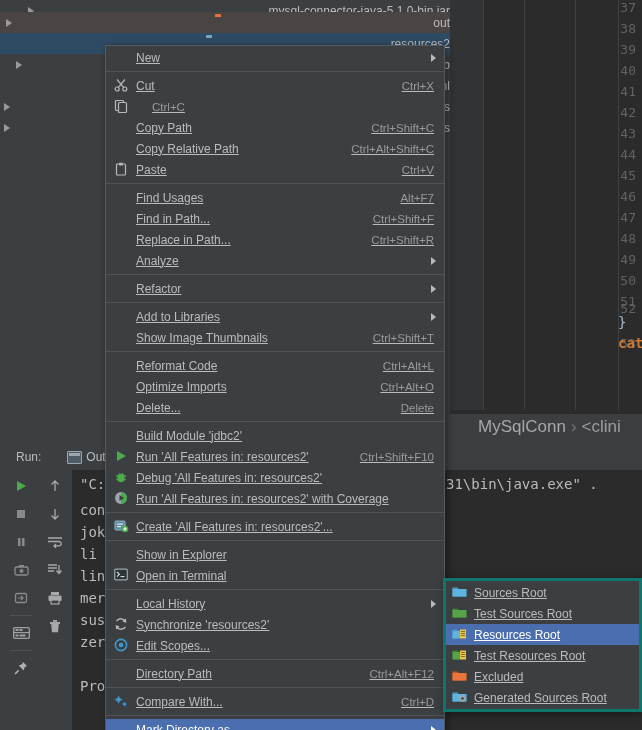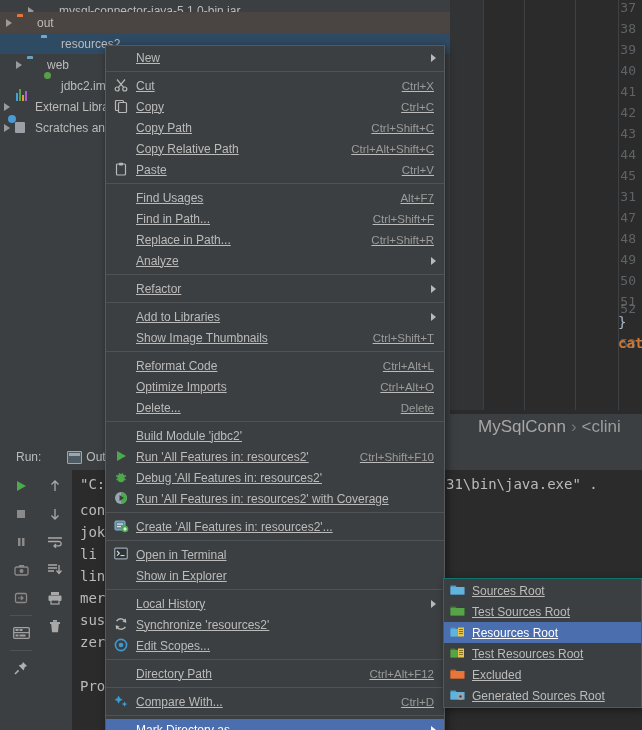--- a/index.html
+++ b/index.html
@@ -12,21 +12,21 @@
   #root { position: relative; width: 642px; height: 730px; }
 
   
   .tree {
     position: absolute; left: 0; top: 0; width: 450px; height: 440px;
     background: #3c3f41;
   }
   .tree-row {
     position: absolute; left: 0; width: 450px; height: 21px;
     display: flex; align-items: center;
-    font-size: 12px; color: #bbbbbb; white-space: nowrap;
+    font-size: 12px; color: #bbbbbb; white-space: nowrap; justify-content: space-between;
   }
   .tree-row .arrow {
     width: 11px; height: 11px; flex: 0 0 11px; margin-right: 2px;
     position: relative;
   }
   .tree-row .arrow.open::after, .tree-row .arrow.closed::after {
     content: ""; position: absolute; left: 2px; top: 2px;
     border-style: solid;
   }
   .tree-row .arrow.closed::after {
@@ -151,21 +151,21 @@
   .mi .marrow {
     position: absolute; right: 8px; top: 7px;
     width:0; height:0; border-style: solid;
     border-width: 4px 0 4px 5px; border-color: transparent transparent transparent #b9b9b9;
   }
   .msep { height: 1px; background: #4f5355; margin: 3px 0; }
 
   
   .submenu {
     position: absolute; left: 443px; top: 578px; width: 199px;
-    background: #3c3f41; border: 1px solid #0f766e;
+    background: #3c3f41; border: 3px solid #0f766e;
     box-shadow: 2px 2px 8px rgba(0,0,0,.45); padding: 1px 0;
   }
   .submenu .mi { padding-left: 28px; height: 21px; }
   .submenu .mi .micon { left: 6px; top: 3px; }
 
   
   svg { display: block; }
 </style>
 </head>
 <body>
@@ -233,21 +233,21 @@
 
     <div class="lnum" style="top:-3px;">37</div>
     <div class="lnum" style="top:18px;">38</div>
     <div class="lnum" style="top:39px;">39</div>
     <div class="lnum" style="top:60px;">40</div>
     <div class="lnum" style="top:81px;">41</div>
     <div class="lnum" style="top:102px;">42</div>
     <div class="lnum" style="top:123px;">43</div>
     <div class="lnum" style="top:144px;">44</div>
     <div class="lnum" style="top:165px;">45</div>
-    <div class="lnum" style="top:186px;">31</div>
+    <div class="lnum" style="top:186px;">46</div>
     <div class="lnum" style="top:207px;">47</div>
     <div class="lnum" style="top:228px;">48</div>
     <div class="lnum" style="top:249px;">49</div>
     <div class="lnum" style="top:270px;">50</div>
     <div class="lnum" style="top:291px;">51</div>
     <div class="lnum" style="top:298px;text-align:right;">52</div>
     <div class="lnum" style="top:333px;">53</div>
 
     <div class="code-tok tok-plain" style="left:168px; top:312px;">}</div>
     <div class="code-tok tok-kw" style="left:168px; top:333px;">cat</div>
@@ -388,21 +388,20 @@
       <span class="maccel">Ctrl+X</span>
     </div>
 
     <div class="mi">
       <span class="micon">
         <svg width="14" height="14" viewBox="0 0 14 14">
             <rect x="1.5" y="1.5" width="8" height="10" rx="1" fill="none" stroke="#b8b8b8" stroke-width="1.2"></rect>
             <rect x="4.5" y="3.5" width="8" height="10" rx="1" fill="#3c3f41" stroke="#b8b8b8" stroke-width="1.2"></rect>
           </svg>
       </span>
-      <span class="mlabel">Copy</span>
       <span class="maccel">Ctrl+C</span>
     </div>
 
     <div class="mi">
       <span class="mlabel">Copy Path</span>
       <span class="maccel">Ctrl+Shift+C</span>
     </div>
 
     <div class="mi">
       <span class="mlabel">Copy Relative Path</span>
@@ -513,32 +512,32 @@
             <rect x="3" y="7" width="4" height="1.2" fill="#dfe7ea"></rect>
             <circle cx="11" cy="10" r="3.3" fill="#4ca94c"></circle>
             <path d="M11 8.2v3.6M9.2 10h3.6" stroke="#fff" stroke-width="1.2"></path>
           </svg>
       </span>
       <span class="mlabel">Create 'All Features in: resources2'...</span>
     </div>
     <div class="msep"></div>
 
     <div class="mi">
+      <span class="mlabel">Show in Explorer</span>
+    </div>
+
+    <div class="mi">
       <span class="micon">
         <svg width="14" height="13" viewBox="0 0 14 13">
             <rect x="0.7" y="1.2" width="12.6" height="10.6" rx="1" fill="#2e3436" stroke="#9aa7b0" stroke-width="1.2"></rect>
             <path d="M3 4l2.3 2.3L3 8.6" stroke="#cfd8dc" stroke-width="1.2" fill="none"></path>
             <rect x="6.5" y="8" width="4" height="1.1" fill="#cfd8dc"></rect>
           </svg>
       </span>
       <span class="mlabel">Open in Terminal</span>
-    </div>
-
-    <div class="mi">
-      <span class="mlabel">Show in Explorer</span>
     </div>
     <div class="msep"></div>
 
     <div class="mi">
       <span class="mlabel">Local History</span>
       <span class="marrow"></span>
     </div>
 
     <div class="mi">
       <span class="micon">

